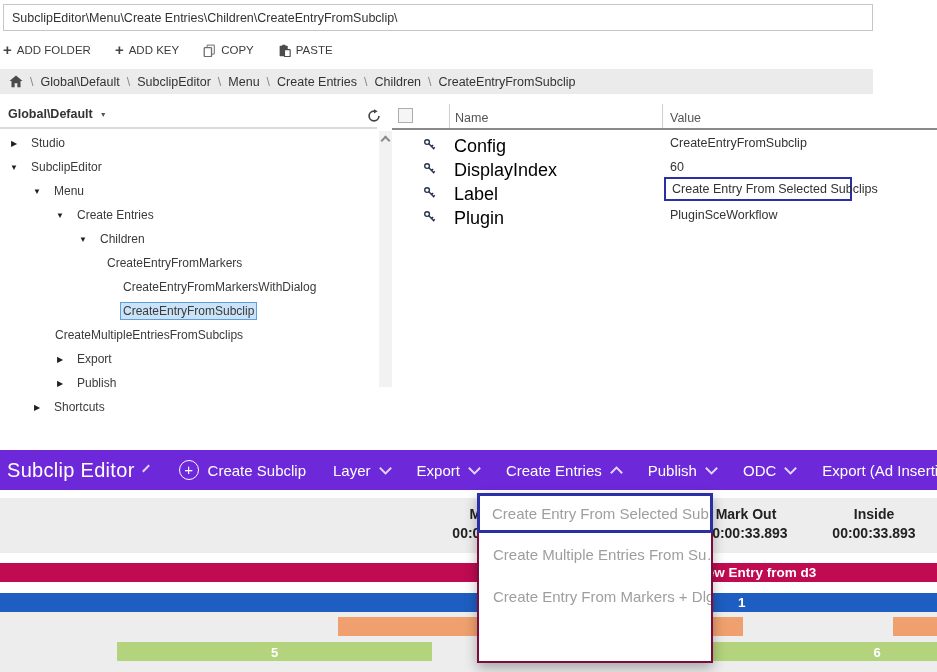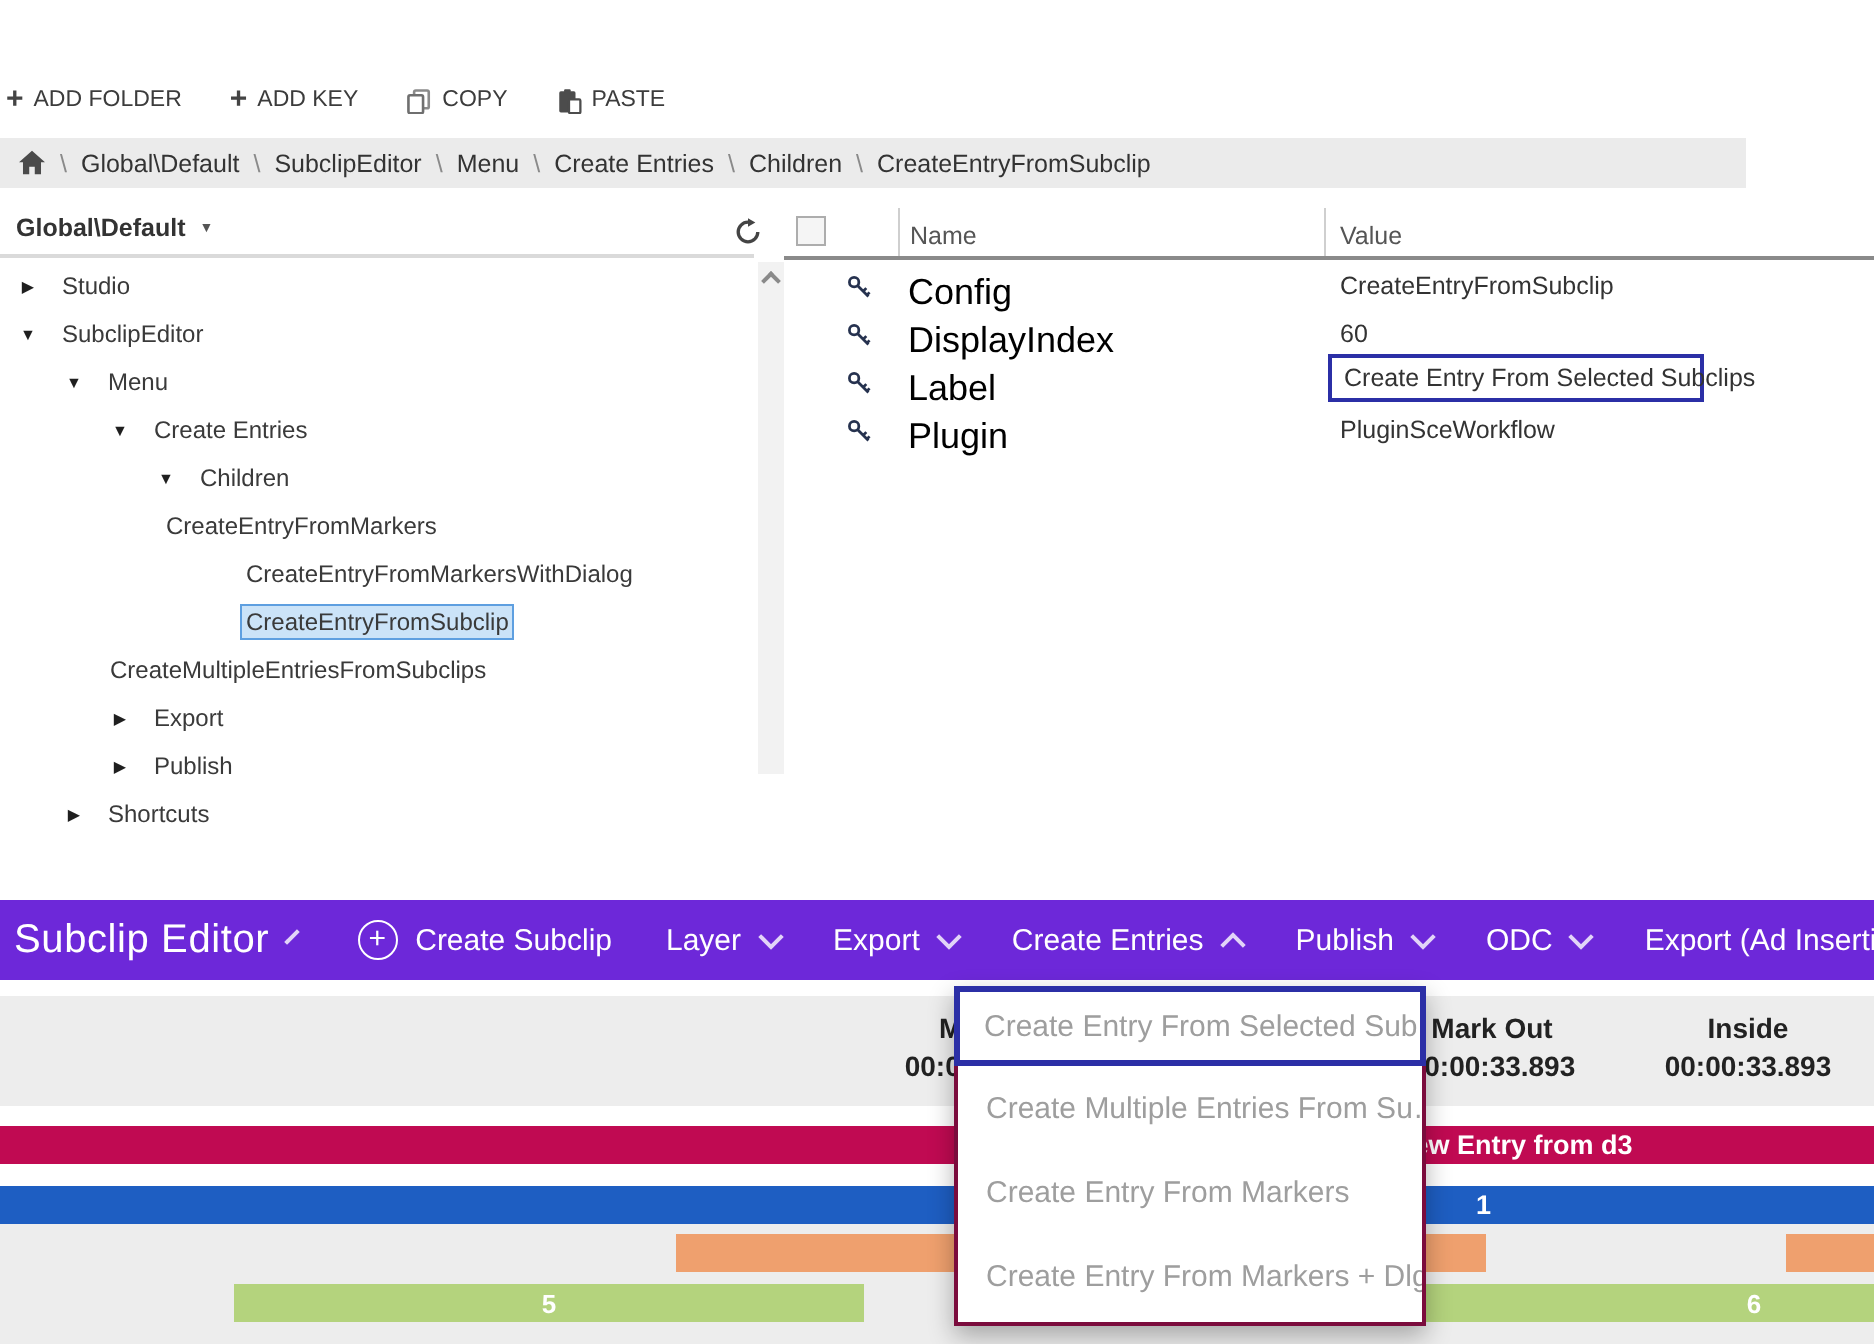--- a/index.html
+++ b/index.html
@@ -78,20 +78,21 @@
             border:2px solid #7B0C3D;box-shadow:0 5px 12px rgba(0,0,0,.3);z-index:20;box-sizing:content-box;}
   .dd-item{height:42px;display:flex;align-items:center;padding-left:14px;font-size:15px;color:#9E9E9E;
            white-space:nowrap;overflow:hidden;background:#fff;cursor:default;}
   .dd-item.selected{height:34px;border:3px solid #2B2FA6;margin:-2px -2px 0 -2px;padding-left:12px;}
 </style>
 </head>
 <body>
 
 <div id="screen">
 
+  <input class="path-input" value="SubclipEditor\Menu\Create Entries\Children\CreateEntryFromSubclip\" style="">
 
   <div class="toolbar">
     <div class="tool-btn">
       <span class="tool-plus">+</span>
       <span>ADD FOLDER</span>
     </div>
     <div class="tool-btn">
       <span class="tool-plus">+</span>
       <span>ADD KEY</span>
     </div>
@@ -163,21 +164,21 @@
         <span class="tree-label">Menu</span>
       </div>
       <div class="tree-row" style="padding-left: 53px;">
         <span class="tree-arrow">▼</span>
         <span class="tree-label">Create Entries</span>
       </div>
       <div class="tree-row" style="padding-left: 76px;">
         <span class="tree-arrow">▼</span>
         <span class="tree-label">Children</span>
       </div>
-      <div class="tree-row" style="padding-left: 80px;">
+      <div class="tree-row" style="padding-left: 104px;">
         <span class="tree-label">CreateEntryFromMarkers</span>
       </div>
       <div class="tree-row" style="padding-left: 120px;">
         <span class="tree-label">CreateEntryFromMarkersWithDialog</span>
       </div>
       <div class="tree-row" style="padding-left: 120px;">
         <span class="tree-label selected">CreateEntryFromSubclip</span>
       </div>
       <div class="tree-row" style="padding-left: 52px;">
         <span class="tree-label">CreateMultipleEntriesFromSubclips</span>
@@ -303,16 +304,15 @@
       <div class="tl-bar" style="left: 617px; top: 642px; width: 520px; height: 19px; background: rgb(180, 211, 125);">
         <span class="seg-label">6</span>
       </div>
     </div>
 
 <span class="tl-abs-label" style="left: 697px; top: 565px;">New Entry from d3</span>
     <span class="tl-abs-label" style="left: 738px; top: 595px;">1</span>
     <div class="dropdown">
       <div class="dd-item selected">Create Entry From Selected Sub…</div>
       <div class="dd-item">Create Multiple Entries From Su…</div>
-      <div class="dd-item">Create Entry From Markers</div>
       <div class="dd-item">Create Entry From Markers + Dlg</div>
     </div>
   </div>
 
 </body></html>

